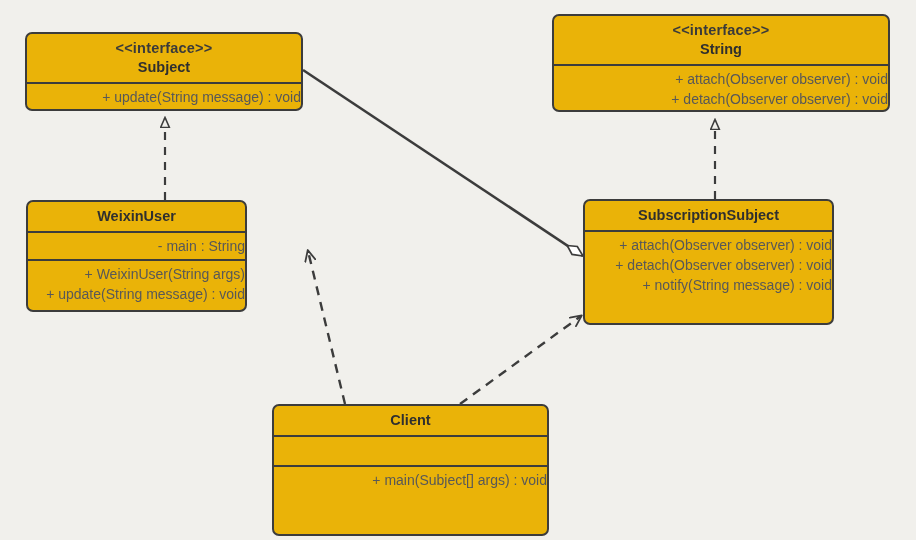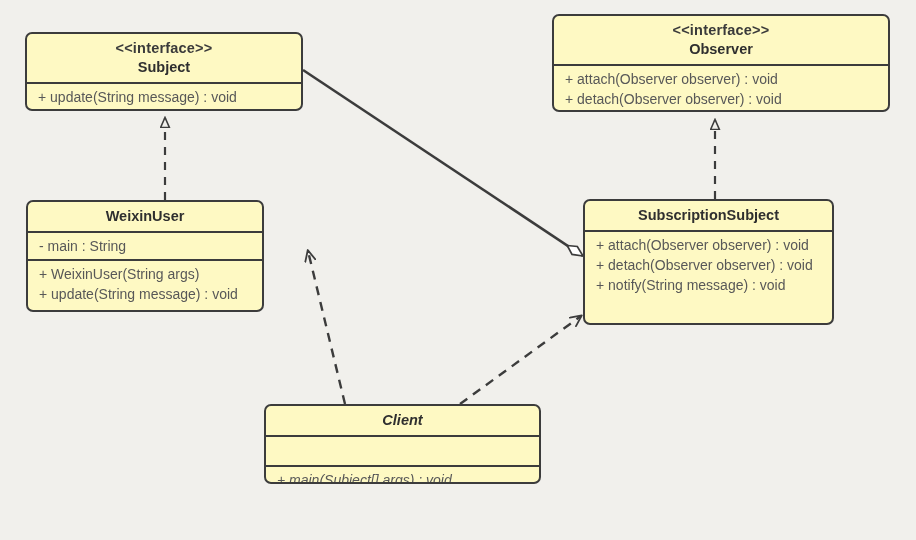--- a/index.html
+++ b/index.html
@@ -21,21 +21,21 @@
     position: absolute;
     left: 0;
     top: 0;
     width: 916px;
     height: 540px;
     pointer-events: none;
   }
   .uml-class {
     position: absolute;
     box-sizing: border-box;
-    background: #fef9c3;
+    background: #eab308;
     border: 2px solid #3c3c3c;
     border-radius: 7px;
     overflow: hidden;
     z-index: 2;
   }
   .compartment {
     box-sizing: border-box;
     padding: 3px 0 3px 0;
   }
   .compartment + .compartment {
@@ -61,20 +61,21 @@
     color: #2f2f2f;
     line-height: 19px;
   }
   .member {
     display: block;
     font-size: 14px;
     color: #585858;
     line-height: 20px;
     padding-left: 11px;
     white-space: nowrap;
+    text-align: right;
   }
   .compartment.empty {
     height: 30px;
   }
 </style>
 </head>
 <body>
 
 <div id="canvas">
 
@@ -118,30 +119,30 @@
       <span class="cls-name">Subject</span>
     </div>
     <div class="compartment">
       <span class="member">+ update(String message) : void</span>
     </div>
   </div>
 
   <div class="uml-class" style="left:552px; top:14px; width:338px; height:98px;">
     <div class="compartment cls-header">
       <span class="stereotype">&lt;&lt;interface&gt;&gt;</span>
-      <span class="cls-name">Observer</span>
+      <span class="cls-name">String</span>
     </div>
     <div class="compartment">
       <span class="member">+ attach(Observer observer) : void</span>
       <span class="member">+ detach(Observer observer) : void</span>
       <span class="member">+ notify(String message) : void</span>
     </div>
   </div>
 
-  <div class="uml-class" style="left:26px; top:200px; width:238px; height:112px;">
+  <div class="uml-class" style="left:26px; top:200px; width:221px; height:112px;">
     <div class="compartment cls-header">
       <span class="cls-name">WeixinUser</span>
     </div>
     <div class="compartment">
       <span class="member">- main : String</span>
     </div>
     <div class="compartment">
       <span class="member">+ WeixinUser(String args)</span>
       <span class="member">+ update(String message) : void</span>
     </div>
@@ -151,21 +152,21 @@
     <div class="compartment cls-header">
       <span class="cls-name">SubscriptionSubject</span>
     </div>
     <div class="compartment">
       <span class="member">+ attach(Observer observer) : void</span>
       <span class="member">+ detach(Observer observer) : void</span>
       <span class="member">+ notify(String message) : void</span>
     </div>
   </div>
 
-  <div class="uml-class" style="left:264px; top:404px; width:277px; height:80px;font-style:italic;">
+  <div class="uml-class" style="left:272px; top:404px; width:277px; height:132px;">
     <div class="compartment cls-header">
       <span class="cls-name">Client</span>
     </div>
     <div class="compartment empty"></div>
     <div class="compartment">
       <span class="member">+ main(Subject[] args) : void</span>
     </div>
   </div>
 
 </div>

